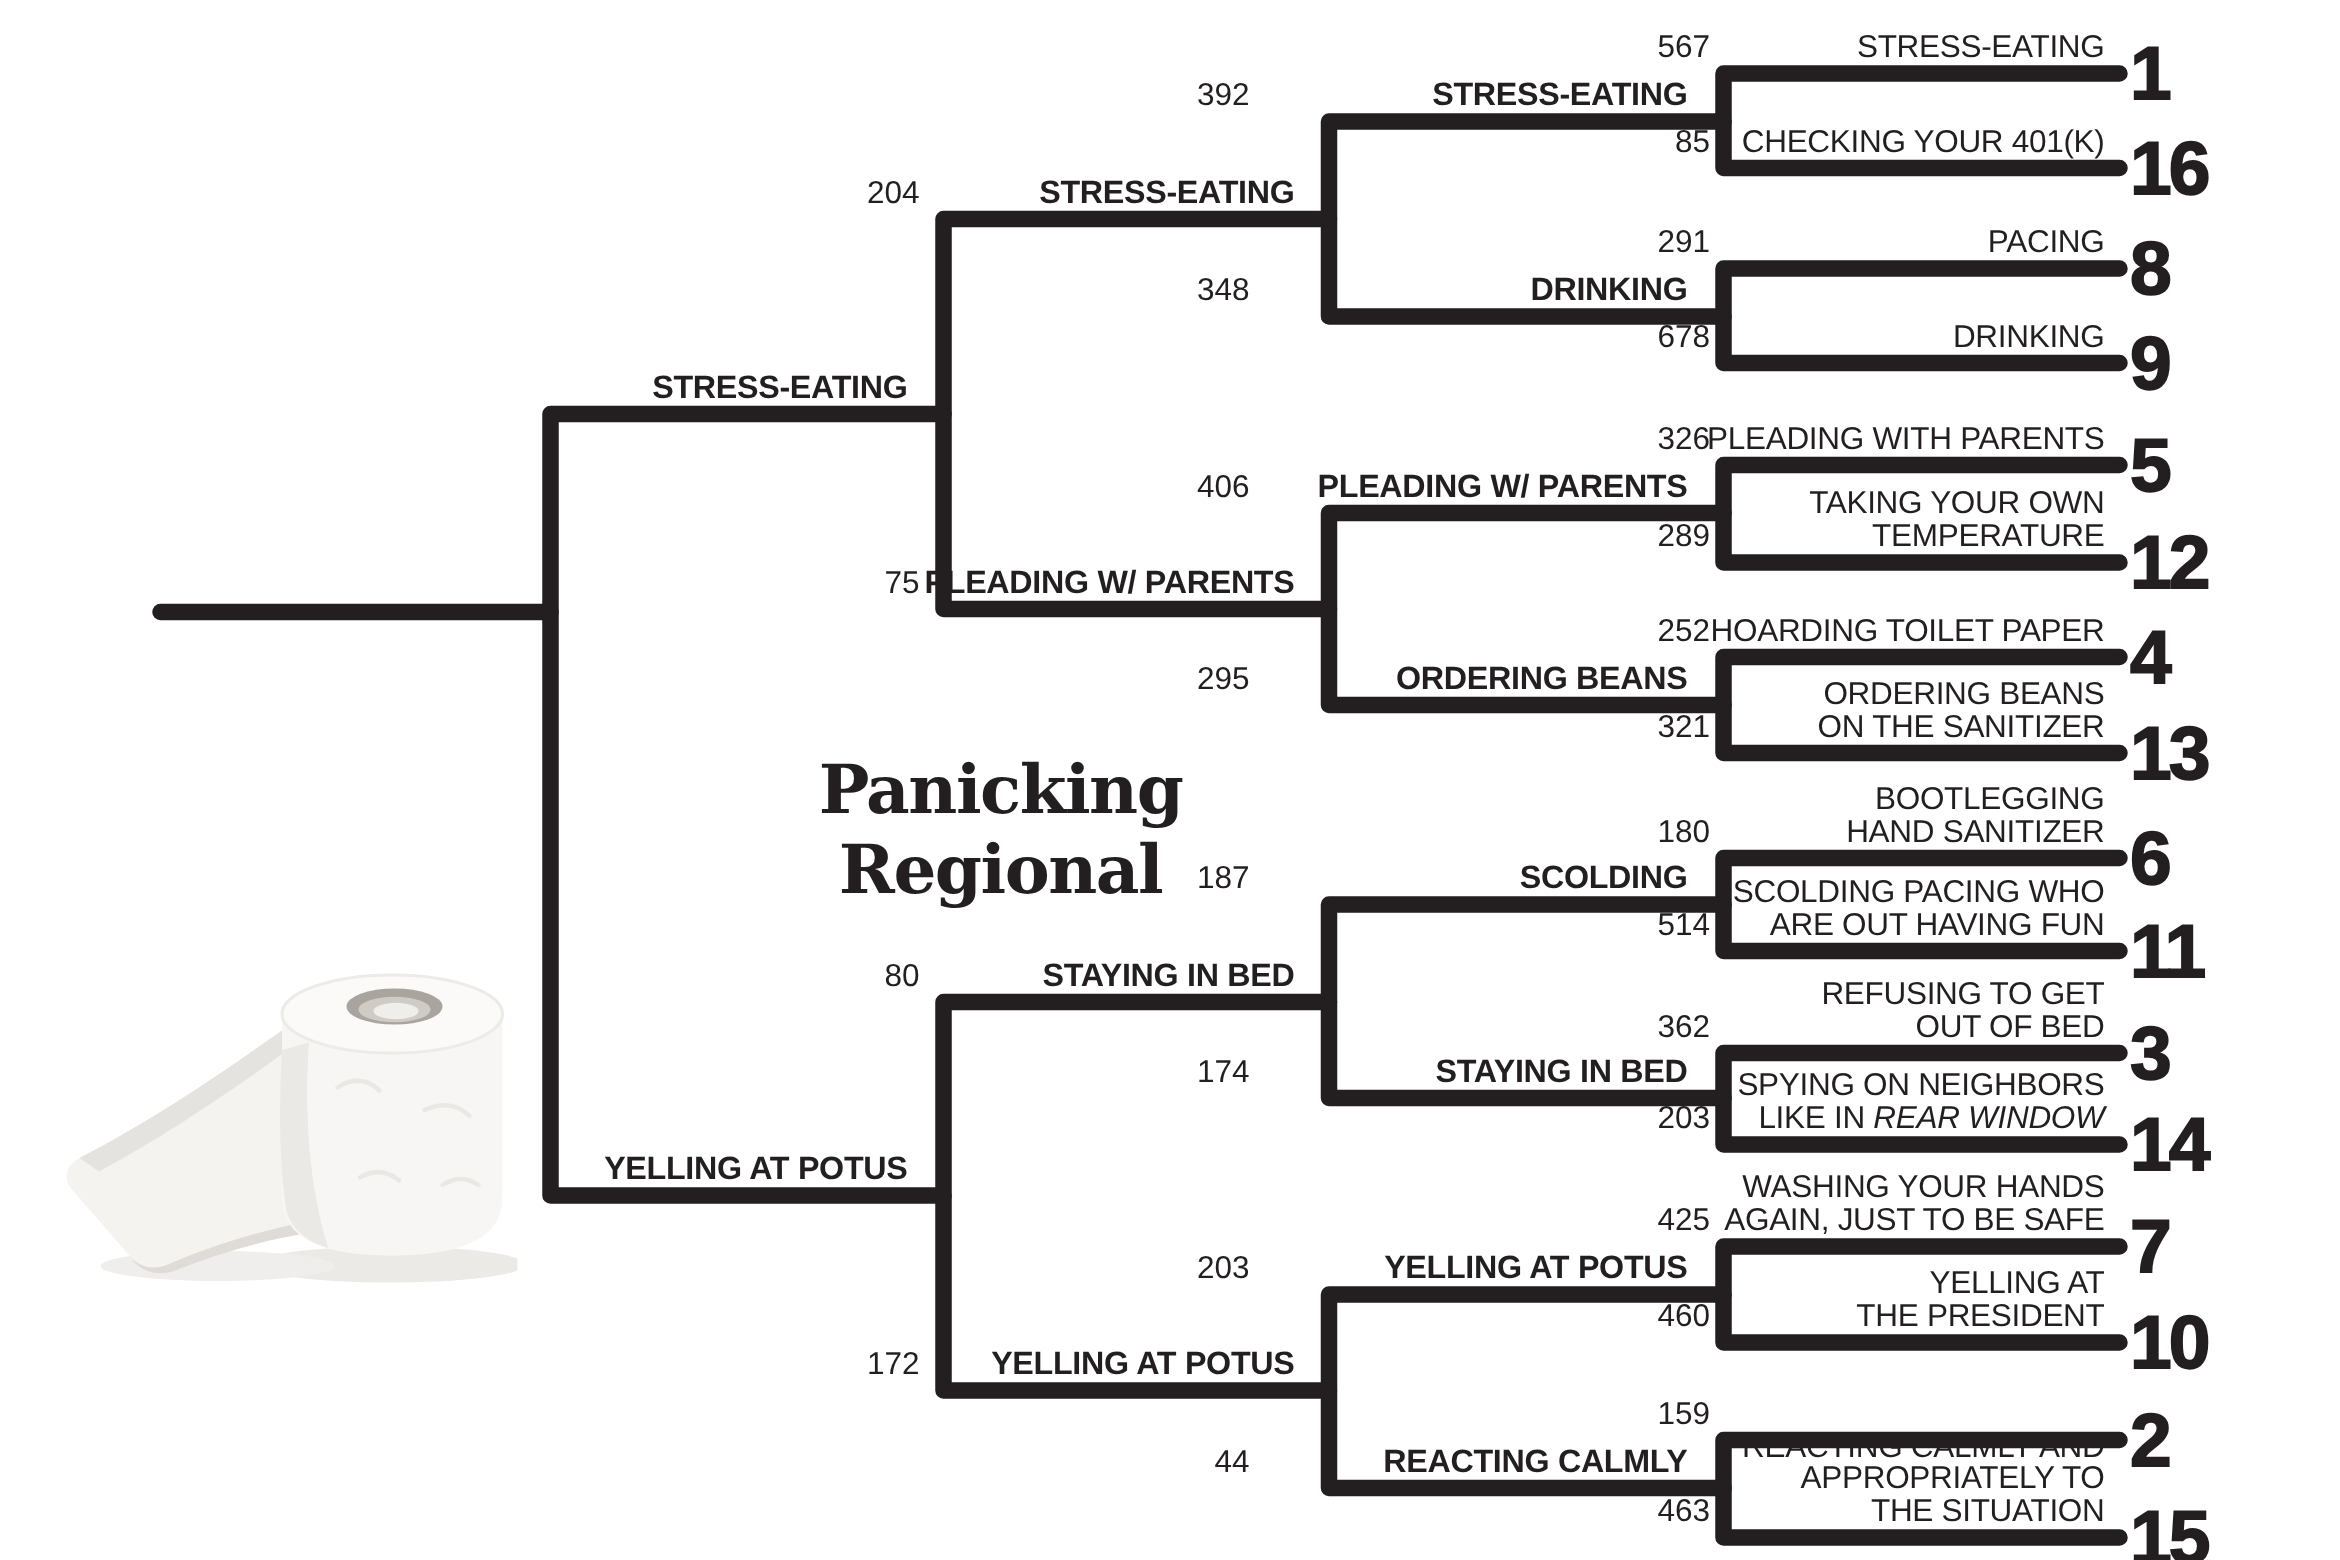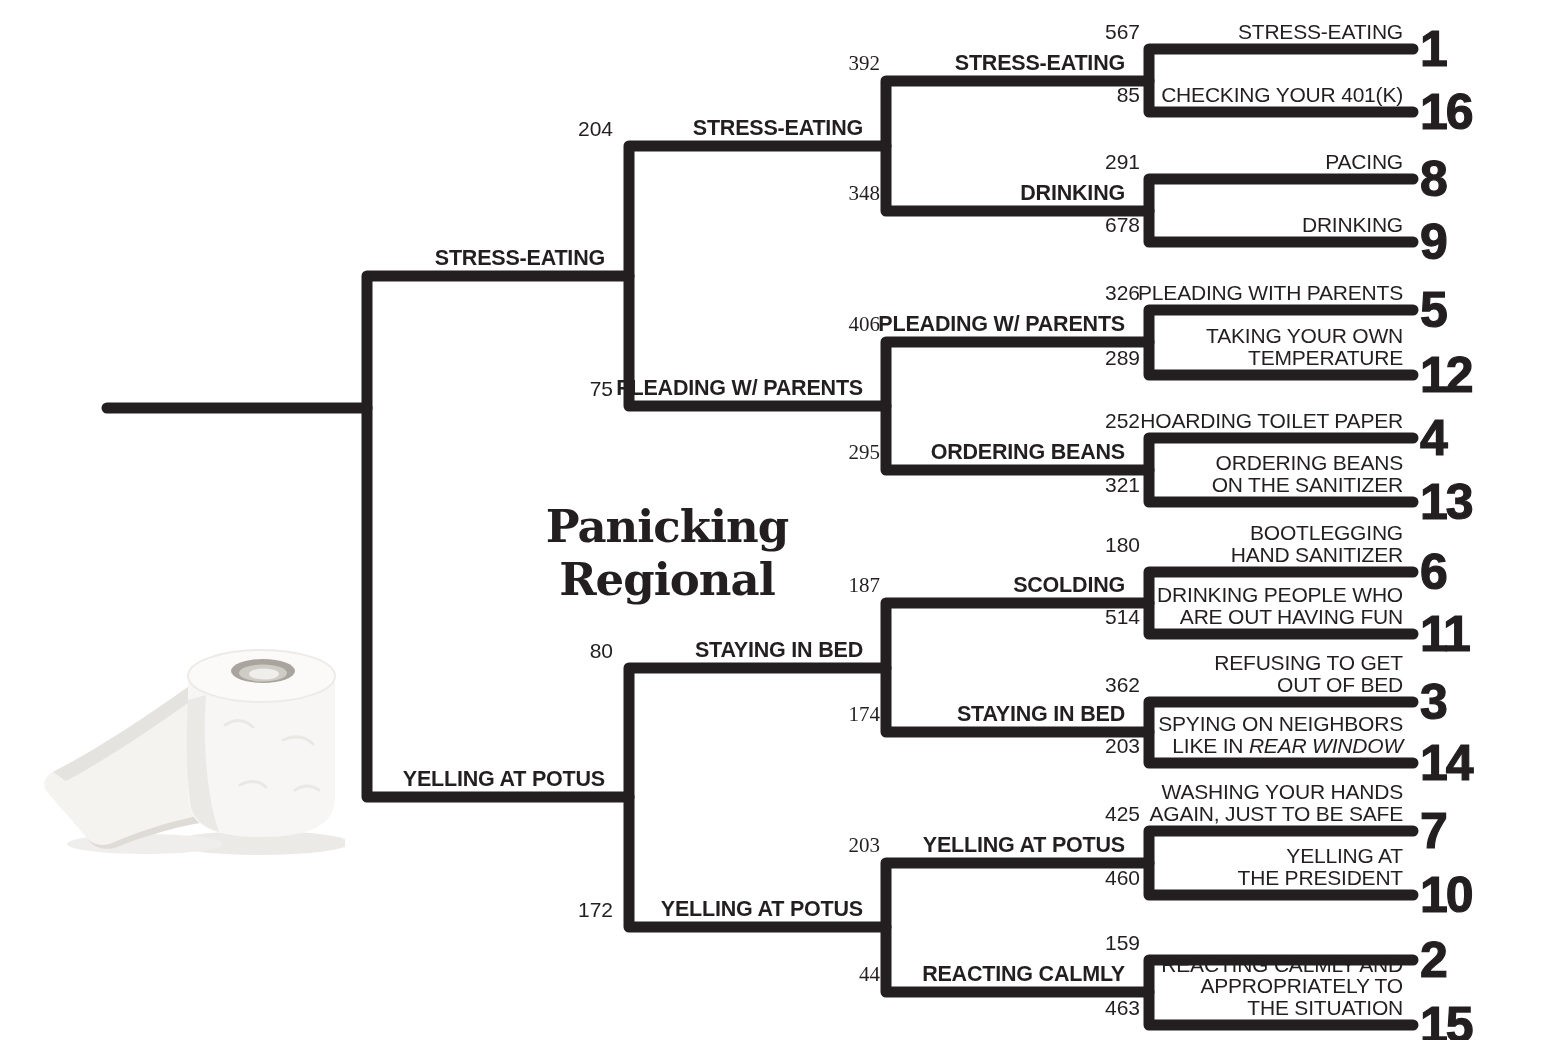--- a/index.html
+++ b/index.html
@@ -3,21 +3,21 @@
 <meta charset="utf-8">
 <style>
   html,body{margin:0;padding:0;background:#ffffff;}
   body{width:1560px;height:1040px;overflow:hidden;
        font-family:"Liberation Sans",sans-serif;color:#231f20;}
   .stage{position:relative;width:1560px;height:1040px;background:#fff;}
   svg.lines{position:absolute;left:0;top:0;}
   .entry{position:absolute;right:157px;text-align:right;
          font-size:21px;line-height:21.5px;letter-spacing:-0.2px;white-space:nowrap;}
   .vote{position:absolute;text-align:left;font-size:21px;line-height:21px;white-space:nowrap;}
-  .v1{right:420px;} .v2{right:680px;font-family:Liberation Serif, serif;} .v3{right:947px;}
+  .v1{right:420px;} .v2{right:727px;} .v3{right:947px;}
   .blabel{position:absolute;text-align:right;font-weight:bold;
           font-size:21.5px;line-height:22px;letter-spacing:-0.2px;white-space:nowrap;}
   .l2{right:435px;} .l3{right:697px;} .l4{right:955px;}
   .seed{position:absolute;left:1420px;font-size:50px;line-height:52px;font-weight:bold;
         letter-spacing:-2px;-webkit-text-stroke:1.2px #231f20;}
   .title{position:absolute;left:437px;top:500px;width:460px;margin:0;text-align:center;
          font-family:"DejaVu Serif","Liberation Serif",serif;font-weight:bold;
          font-size:45px;letter-spacing:-1px;}
   .tp{position:absolute;left:35px;top:640px;width:310px;height:230px;}
 </style>
@@ -87,21 +87,21 @@
     <span>TEMPERATURE</span></div>
   <div class="entry" style="bottom:609px">
     <span>HOARDING TOILET PAPER</span></div>
   <div class="entry" style="bottom:545px">
     <span>ORDERING BEANS</span><br>
     <span>ON THE SANITIZER</span></div>
   <div class="entry" style="bottom:475px">
     <span>BOOTLEGGING</span><br>
     <span>HAND SANITIZER</span></div>
   <div class="entry" style="bottom:413px">
-    <span>DRINKING PEOPLE WHO</span><br>
+    <span>SCOLDING PACING WHO</span><br>
     <span>ARE OUT HAVING FUN</span></div>
   <div class="entry" style="bottom:345px">
     <span>REFUSING TO GET</span><br>
     <span>OUT OF BED</span></div>
   <div class="entry" style="bottom:284px">
     <span>SPYING ON NEIGHBORS</span><br>
     <span><span>LIKE IN </span><i>REAR WINDOW</i></span></div>
   <div class="entry" style="bottom:216px">
     <span>WASHING YOUR HANDS</span><br>
     <span>AGAIN, JUST TO BE SAFE</span></div>
@@ -131,21 +131,21 @@
   <div class="seed" style="top:999px">15</div>
 
   <div class="vote v1" style="bottom:998px">567</div>
   <div class="vote v1" style="bottom:935px">85</div>
   <div class="vote v1" style="bottom:868px">291</div>
   <div class="vote v1" style="bottom:805px">678</div>
   <div class="vote v1" style="bottom:737px">326</div>
   <div class="vote v1" style="bottom:672px">289</div>
   <div class="vote v1" style="bottom:609px">252</div>
   <div class="vote v1" style="bottom:545px">321</div>
-  <div class="vote v1" style="bottom:485px">180</div>
+  <div class="vote v1" style="bottom:475px">180</div>
   <div class="vote v1" style="bottom:413px">514</div>
   <div class="vote v1" style="bottom:345px">362</div>
   <div class="vote v1" style="bottom:284px">203</div>
   <div class="vote v1" style="bottom:216px">425</div>
   <div class="vote v1" style="bottom:152px">460</div>
   <div class="vote v1" style="bottom:87px">159</div>
   <div class="vote v1" style="bottom:22px">463</div>
 
   <div class="blabel l2" style="bottom:966px">STRESS-EATING</div>
   <div class="blabel l2" style="bottom:836px">DRINKING</div>

